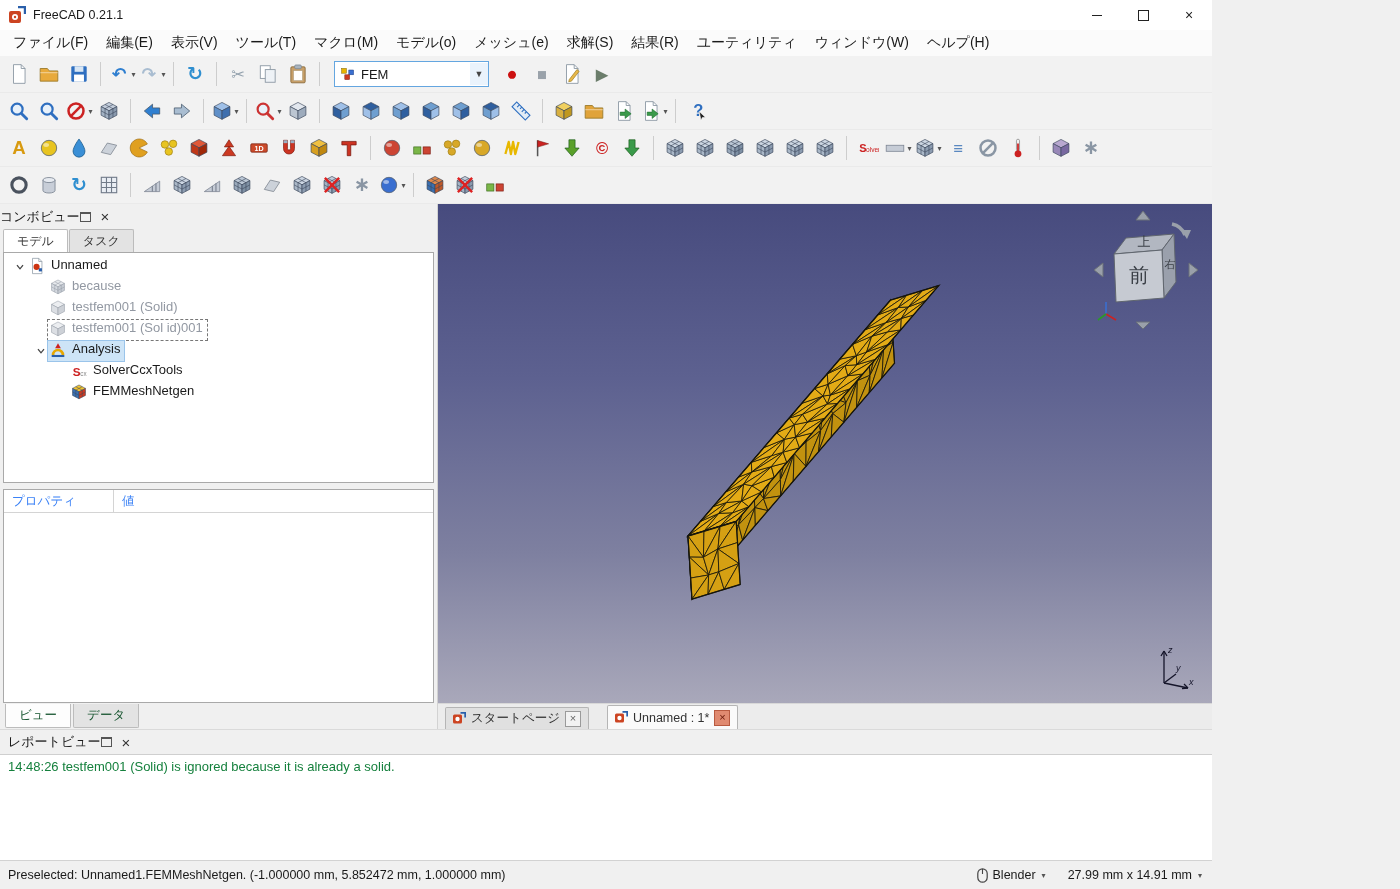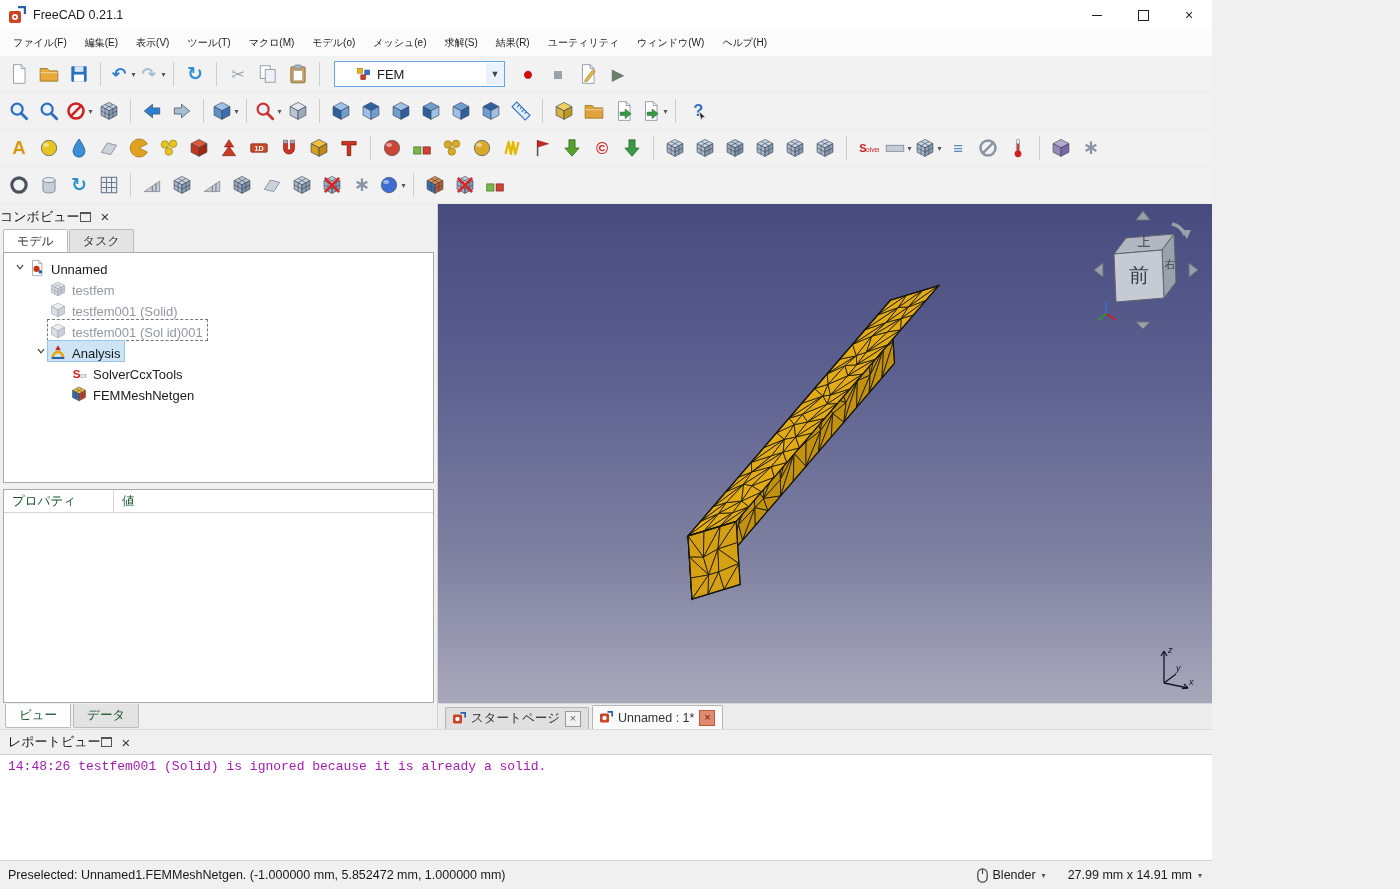--- a/index.html
+++ b/index.html
@@ -9,28 +9,28 @@
   .app{width:1212px;height:889px;display:flex;flex-direction:column}
   
   .titlebar{height:30px;background:#ffffff;display:flex;align-items:center;padding-left:8px;flex:none}
   .apptitle{margin-left:7px;font-size:12.5px}
   .wincontrols{margin-left:auto;display:flex;height:100%}
   .wc{width:46px;height:100%;display:flex;align-items:center;justify-content:center;color:#222;font-size:14px}
   .minglyph{width:10px;border-bottom:1px solid #222;display:inline-block}
   .maxglyph{width:9px;height:9px;border:1px solid #222;display:inline-block}
   
   .menubar{height:26px;background:#fbfbfb;display:flex;align-items:center;padding-left:4px;flex:none}
-  .menuitem{padding:4px 9px;font-size:10px;white-space:nowrap}
+  .menuitem{padding:4px 9px;font-size:14px;white-space:nowrap}
   
   .tbrow{height:36px;background:#f2f2f2;display:flex;align-items:center;padding:0 4px;flex:none;border-bottom:1px solid #eaeaea}
   .tbtn{min-width:28px;height:30px;display:flex;align-items:center;justify-content:center;border-radius:3px;padding:0 1px}
   .tbtn .ic{display:flex}
   .tbsep{width:1px;height:24px;background:#cdcdcd;margin:0 6px;flex:none}
   .caret{font-size:8px;color:#555;margin-left:1px}
-  .wbcombo{display:flex;align-items:center;height:24px;width:148px;background:#fff;border:1px solid #64a6e0;margin:0 8px;padding-left:21px;gap:5px}
+  .wbcombo{display:flex;align-items:center;height:24px;width:148px;background:#fff;border:1px solid #64a6e0;margin:0 8px;padding-left:5px;gap:5px}
   .wbcombo .wblabel{flex:1;font-size:13px}
   .wbarrow{width:18px;height:22px;display:flex;align-items:center;justify-content:center;background:#eaf3fc;color:#444;font-size:9px}
   
   .main{flex:1;display:flex;min-height:0}
   .dock{width:437px;flex:none;background:#f0f0f0;display:flex;flex-direction:column;border-right:1px solid #d2d2d2}
   .dockhead{height:25px;display:flex;align-items:center;justify-content:flex-start;padding:0 6px 0 0;font-size:13px;flex:none}
   .dockbtns{display:flex;align-items:center;gap:10px}
   .floatbtn{display:flex;align-items:center}
   .floatglyph{width:9px;height:7px;border:1px solid #555;border-top:2px solid #555;display:inline-block}
   .closebtn{font-size:15px;color:#333;line-height:1}
@@ -38,44 +38,44 @@
   .dtab{padding:3px 13px 0 13px;font-size:12px;background:#e3e3e3;border:1px solid #bcbcbc;border-bottom:none;border-radius:2px 2px 0 0;color:#333}
   .dtab.active{background:#ffffff}
   .treebox{height:226px;margin:0 3px;background:#fff;border:1px solid #a9a9a9;overflow:hidden;flex:none;padding-top:3px}
   .trow{height:21px;display:flex;align-items:center;font-size:13px;white-space:nowrap}
   .trow .texp{width:15px;display:flex;justify-content:center;flex:none}
   .trow .tico{width:20px;display:flex;justify-content:center;flex:none;margin-right:4px}
   .trow.dim .tlabel{color:#9298a2}
   .trow.dim .tico{opacity:.55}
   .trow.sel .selwrap{background:#cde4f7;outline:1px solid #9ac4ea}
   .trow.foc .selwrap{outline:1px dashed #777}
-  .selwrap{display:flex;align-items:flex-end;height:20px;padding:0 4px 0 0}
+  .selwrap{display:flex;align-items:flex-start;height:20px;padding:0 4px 0 0}
   .propbox{flex:1;margin:6px 3px 0 3px;background:#fff;border:1px solid #a9a9a9;display:flex;flex-direction:column;min-height:0}
-  .prophead{height:22px;display:flex;align-items:center;border-bottom:1px solid #d4d4d4;font-size:12.5px;color:#14532d;flex:none}
+  .prophead{height:22px;display:flex;align-items:center;border-bottom:1px solid #d4d4d4;font-size:12.5px;color:#3b82f6;flex:none}
   .propcol{width:110px;height:100%;display:flex;align-items:center;padding-left:8px;border-right:1px solid #d4d4d4;box-sizing:border-box}
   .propcol2{padding-left:8px}
   .propbody{flex:1}
   .bottomtabs{height:25px;display:flex;align-items:flex-start;padding:1px 0 0 5px;gap:2px;flex:none}
   .btab{padding:3px 13px;font-size:12.5px;background:#e3e3e3;border:1px solid #bcbcbc;border-top:none;border-radius:0 0 2px 2px;color:#14532d}
   .btab.active{background:#fdfdfd}
   
   .viewportcol{flex:1;display:flex;flex-direction:column;min-width:0}
   .canvas{flex:1;position:relative;overflow:hidden;
     background:linear-gradient(180deg,#474b7e 0%,#5d6190 35%,#7e80a0 70%,#a9a8ba 100%)}
   #beamSvg{position:absolute;left:0;top:0;width:100%;height:100%}
   .navcube{position:absolute;top:4px;right:8px;width:118px;height:122px}
   .axiscross{position:absolute;bottom:12px;right:16px;width:46px;height:50px}
-  .mditabs{height:25px;background:#ececec;display:flex;align-items:flex-end;padding-left:7px;gap:3px;border-top:1px solid #d8d8d8;flex:none}
+  .mditabs{height:25px;background:#ececec;display:flex;align-items:flex-end;padding-left:7px;gap:18px;border-top:1px solid #d8d8d8;flex:none}
   .mtab{height:21px;display:flex;align-items:center;gap:5px;padding:0 7px;background:#e0e0e0;border:1px solid #b5b5b5;border-bottom:none;font-size:12.5px;border-radius:2px 2px 0 0;color:#333}
   .mtab.active{background:#fafafa;height:23px}
   .tclose{width:14px;height:14px;border:1px solid #9a9a9a;display:flex;align-items:center;justify-content:center;font-size:11px;color:#666;background:#f2f2f2;line-height:1}
   .tclose.activeclose{background:#e08a70;border-color:#b85a40;color:#6a1a0a}
   
   .reporthead{height:24px;background:#f0f0f0;display:flex;align-items:center;justify-content:flex-start;padding:0 8px;font-size:13px;border-top:1px solid #dadada;flex:none}
-  .reportbody{height:97px;background:#fff;border-top:1px solid #cfcfcf;padding:4px 8px;font-family:Liberation Mono, monospace;font-size:13px;flex:none;color:#a21caf}
+  .reportbody{height:97px;background:#fff;border-top:1px solid #cfcfcf;padding:4px 8px;font-family:Liberation Sans, sans-serif;font-size:13px;flex:none;color:#15803d}
   
   .statusbar{height:28px;background:#f0f0f0;border-top:1px solid #d2d2d2;display:flex;align-items:center;justify-content:space-between;padding:0 10px 0 8px;font-size:12.5px;flex:none}
   .statusright{display:flex;align-items:center;gap:22px}
   .navstyle,.dims{display:flex;align-items:center;gap:5px}
   svg text{font-family:"Liberation Sans","DejaVu Sans",sans-serif}
 </style>
 </head>
 <body>
 
 <div class="app">
@@ -969,21 +969,21 @@
               <span class="tico">
                 <svg viewBox="0 0 20 20" width="18" height="18">
                   <g stroke="#3c485c" stroke-width=".6" stroke-linejoin="round">
                     <path d="M10 2.2L17.2 6 10 9.8 2.8 6Z" fill="#d4d9e0"></path>
                     <path d="M2.8 6L10 9.8v7.8L2.8 13.8Z" fill="#b4bcc8"></path>
                     <path d="M17.2 6L10 9.8v7.8l7.2-3.8Z" fill="#98a2b0"></path>
                   </g>
                   <path d="M6.4 4.1L13.6 7.9M13.6 4.1L6.4 7.9M6.4 7.9v7.8M13.6 7.9v7.8M2.8 9.9L10 13.7M17.2 9.9L10 13.7" stroke="#3c485c" stroke-width=".55" fill="none"></path>
                 </svg>
               </span>
-              <span class="tlabel">testfem</span>
+              <span class="tlabel">because</span>
             </span>
           </div>
           <div class="trow dim" style="padding-left: 29px;">
             <span class="texp"></span>
             <span class="selwrap">
               <span class="tico">
                 <svg viewBox="0 0 20 20" width="18" height="18">
                   <g stroke="#3c485c" stroke-width=".6" stroke-linejoin="round">
                     <path d="M10 2.2L17.2 6 10 9.8 2.8 6Z" fill="#dde1e7"></path>
                     <path d="M2.8 6L10 9.8v7.8L2.8 13.8Z" fill="#c0c6ce"></path>

